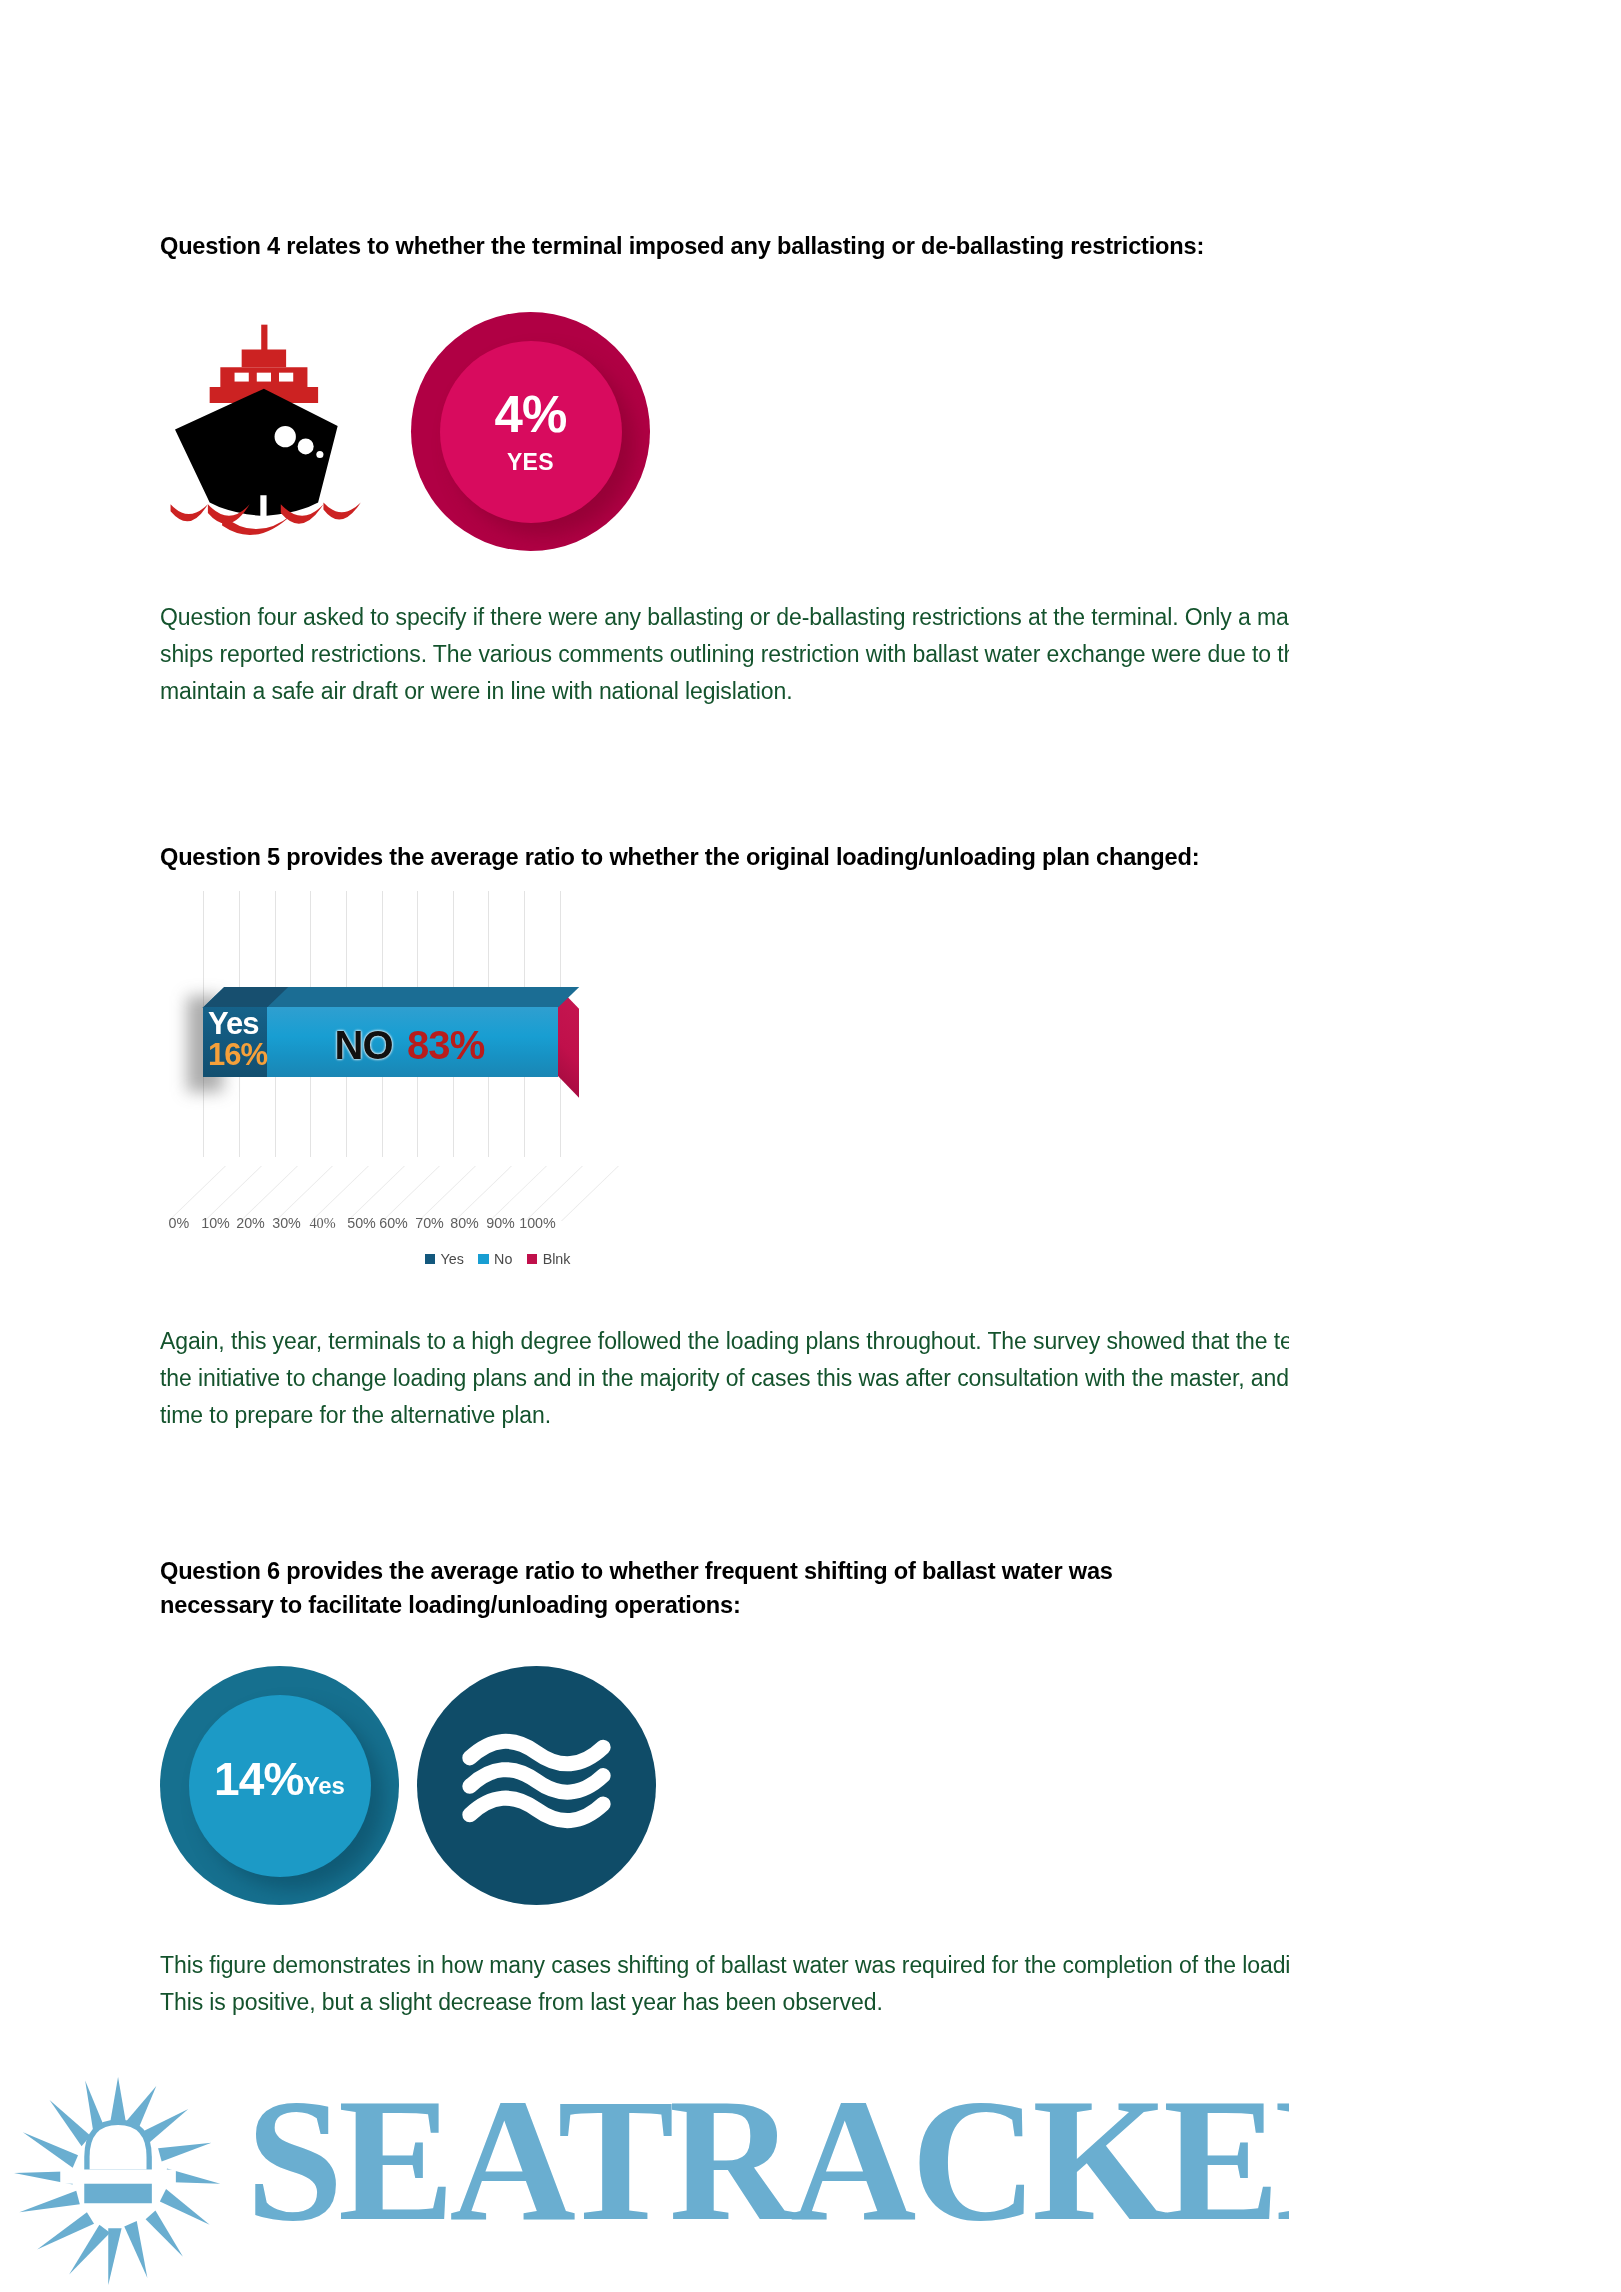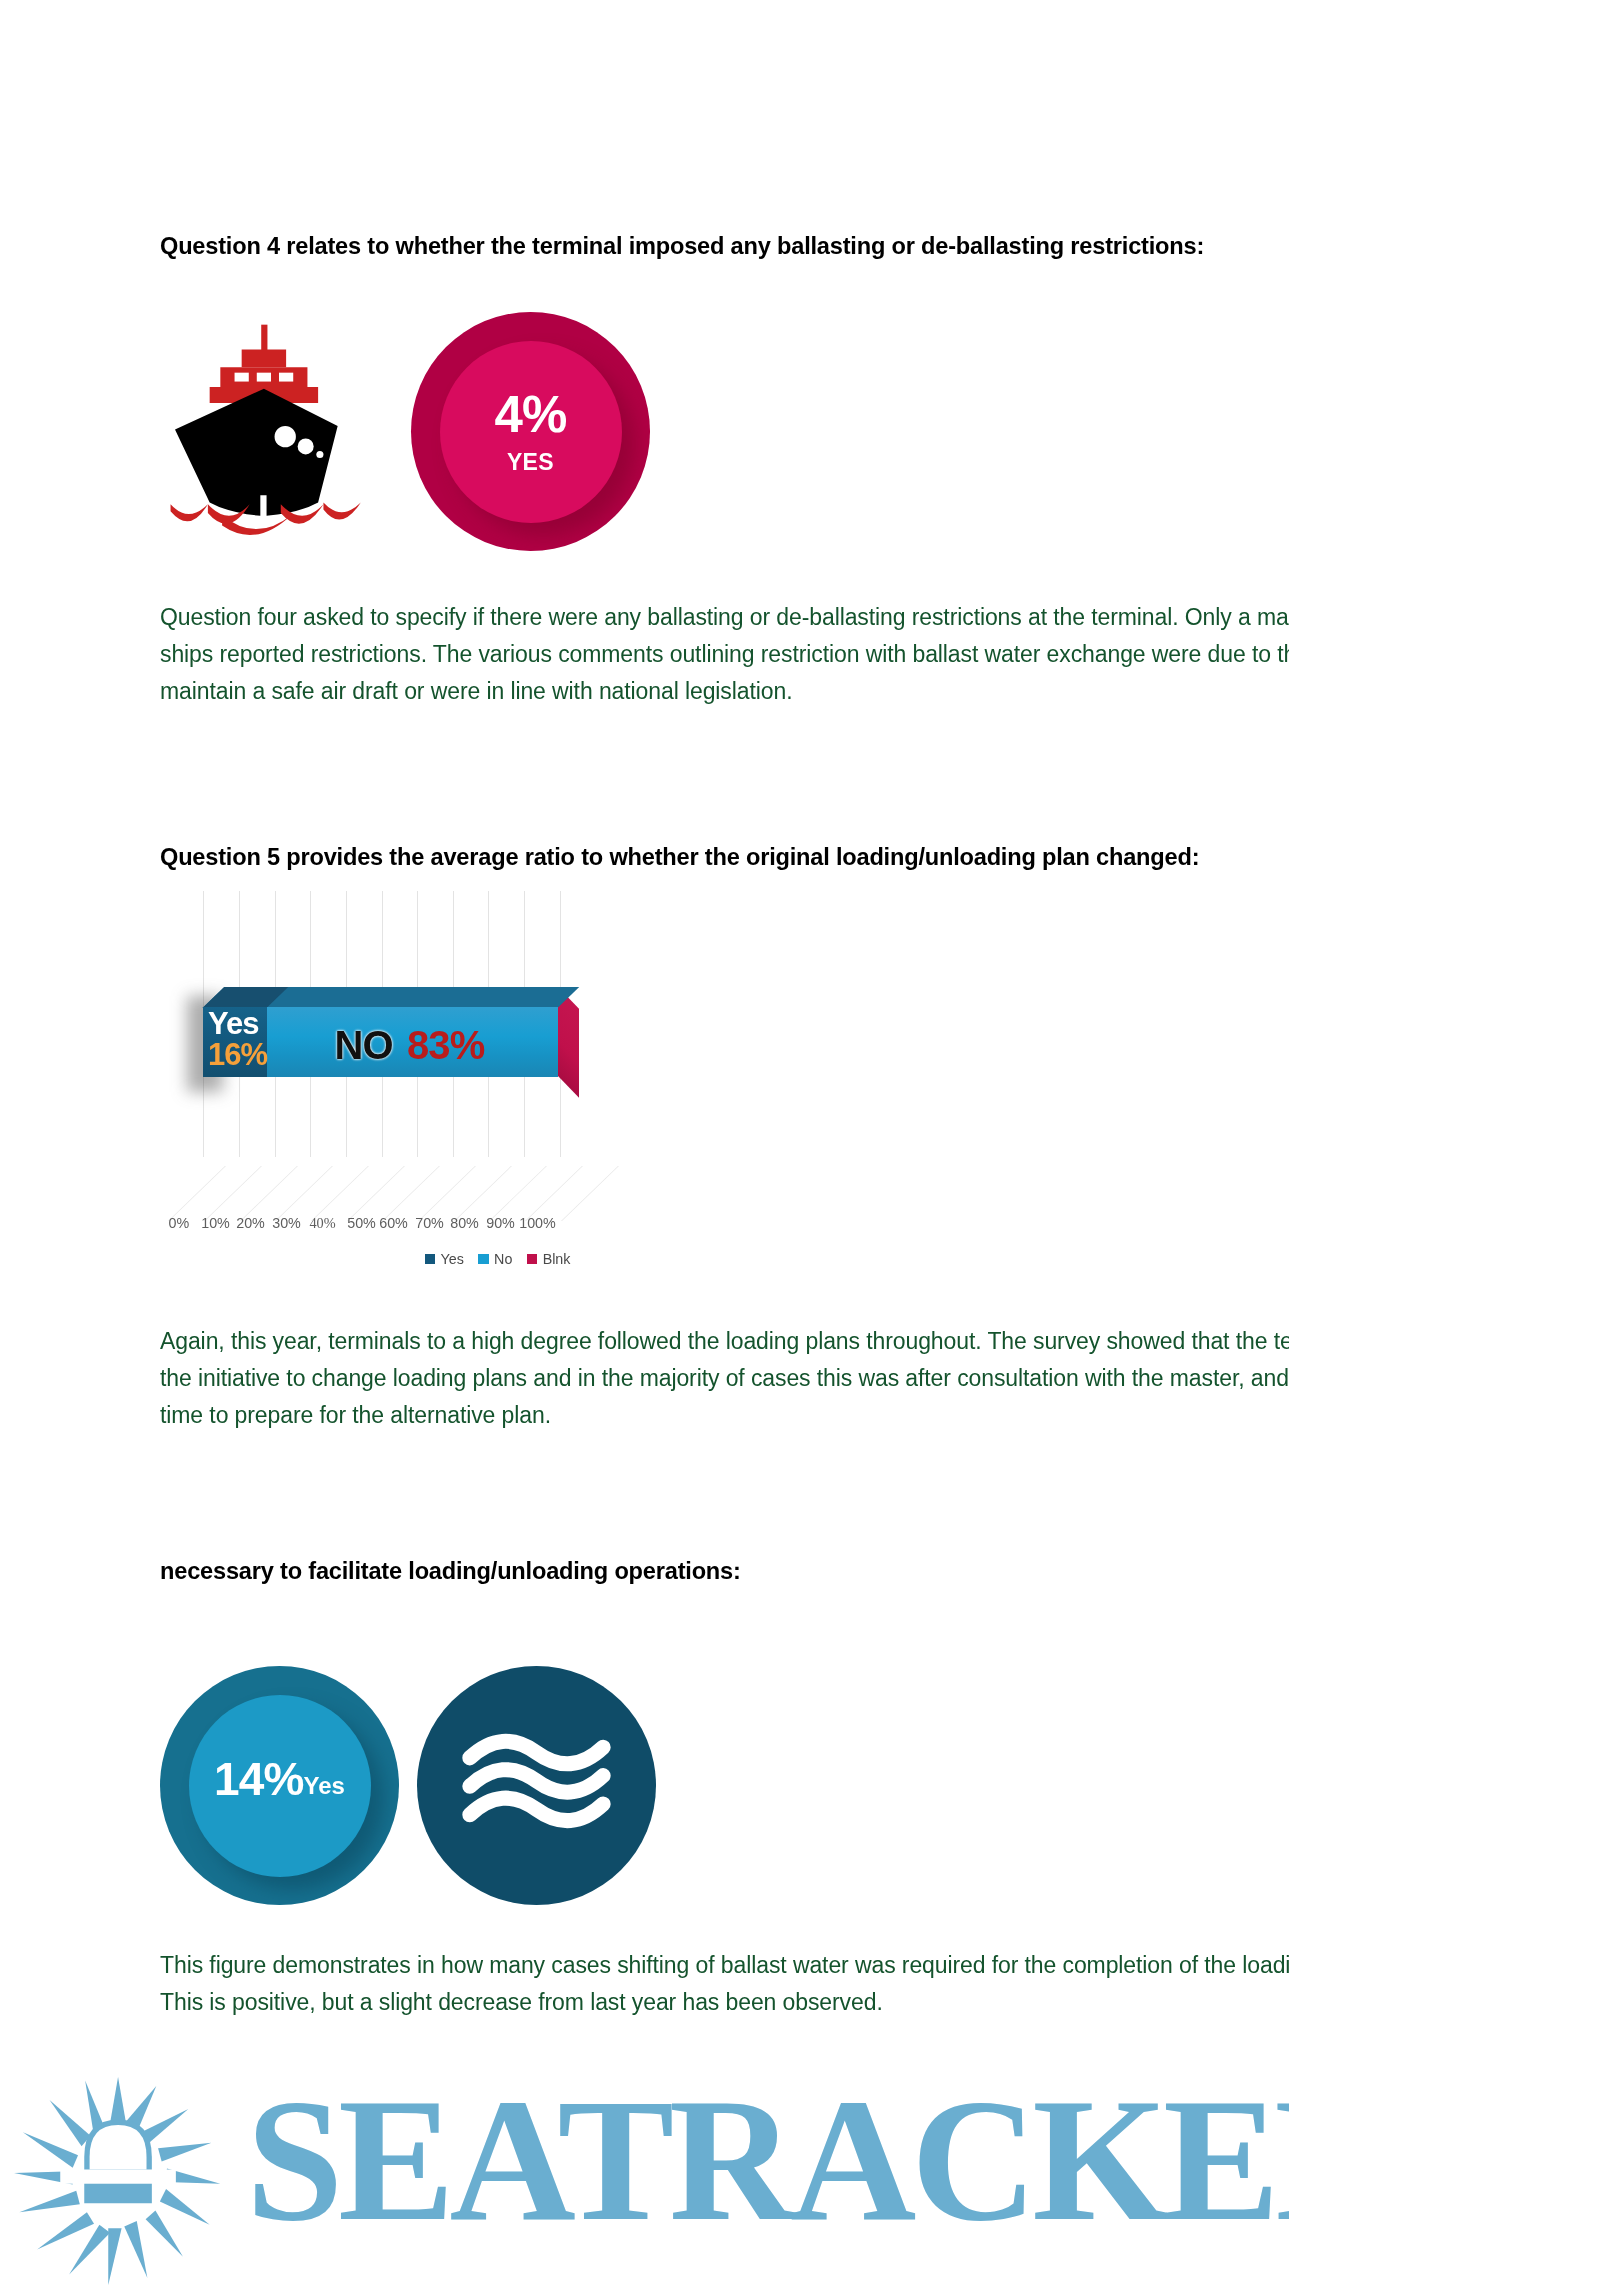--- a/index.html
+++ b/index.html
@@ -525,20 +525,21 @@
         </div>
 
       </div>
     </div>
 
     <div class="sec-q5-par">
       <p class="body-par">Again, this year, terminals to a high degree followed the loading plans throughout. The survey showed that the terminal often took the initiative to change loading plans and in the majority of cases this was after consultation with the master, and the crew had time to prepare for the alternative plan.</p>
     </div>
 
     <div class="sec-q6-heading">
+      <p class="q-heading">Question 6 provides the average ratio to whether frequent shifting of ballast water was</p>
       <p class="q-heading">necessary to facilitate loading/unloading operations:</p>
     </div>
 
     <div class="sec-q6-figure">
       <div class="fig-row">
 
         <div class="blue-circle">
           <div class="inner">
             <div class="pct">14%</div>
             <div class="lbl">Yes</div>

